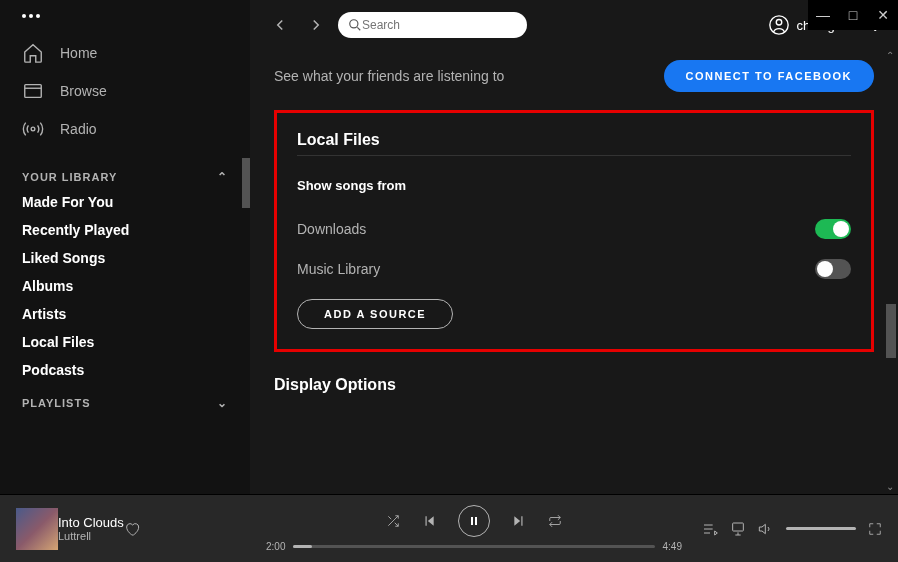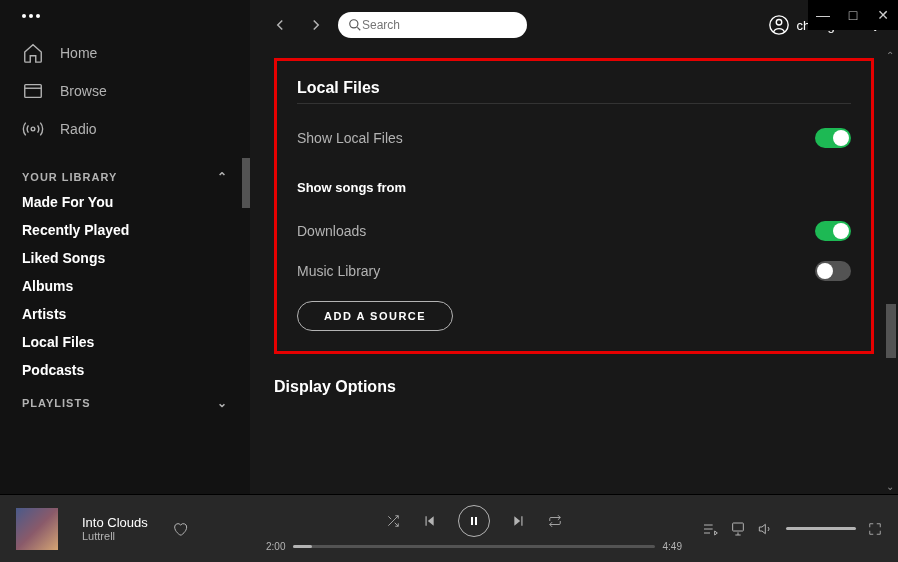--- a/index.html
+++ b/index.html
@@ -39,21 +39,21 @@
 .setting-row span{color:#b3b3b3;font-size:14px}
 .toggle{width:36px;height:20px;border-radius:10px;position:relative;cursor:pointer}
 .toggle.on{background:#1db954}
 .toggle.off{background:#535353}
 .toggle::after{content:"";position:absolute;width:16px;height:16px;background:#fff;border-radius:50%;top:2px}
 .toggle.on::after{right:2px}
 .toggle.off::after{left:2px}
 .pill-btn{border:1px solid #b3b3b3;background:transparent;color:#fff;padding:8px 26px;border-radius:20px;font-size:11px;letter-spacing:1.5px;font-weight:700;cursor:pointer;margin-top:10px}
 .display-opt{font-size:16px;font-weight:700;margin-top:24px}
 .player{position:absolute;bottom:0;left:0;right:0;height:68px;background:#282828;display:flex;align-items:center;padding:0 16px;border-top:1px solid #000}
-.np{display:flex;align-items:center;gap:24px;width:250px}
+.np{display:flex;align-items:center;gap:0;width:250px}
 .art{width:42px;height:42px;background:linear-gradient(135deg,#4a5a8a,#8a5a6a,#d4a574)}
 .track{font-size:13px;color:#fff}
 .artist{font-size:11px;color:#b3b3b3}
 .heart{color:#b3b3b3;cursor:pointer}
 .ctrls{flex:1;display:flex;flex-direction:column;align-items:center;gap:4px}
 .ctrl-btns{display:flex;align-items:center;gap:22px}
 .ctrl-btns>*{cursor:pointer;color:#b3b3b3}
 .playbtn{width:32px;height:32px;border:1px solid #b3b3b3;border-radius:50%;display:flex;align-items:center;justify-content:center;color:#fff}
 .progress{display:flex;align-items:center;gap:8px;width:100%;max-width:420px}
 .time{font-size:10px;color:#b3b3b3}
@@ -157,28 +157,28 @@
               <circle cx="12" cy="9" r="3"></circle>
               <path d="M6 20c1-3 4-4 6-4s5 1 6 4"></path>
             </svg>
           <span>chloegibbs</span>
         </div>
         <span style="cursor:pointer">⌄</span>
       </div>
     </div>
 
     <div class="content">
+      <div class="row">
+        <span class="row-text">See what your friends are listening to</span>
+        <button class="fb-btn">CONNECT TO FACEBOOK</button>
+      </div>
 
       <div class="redbox">
         <div class="sec-title">Local Files</div>
         <hr class="sep">
-        <div class="setting-row">
-          <span>Show Local Files</span>
-          <div class="toggle on"></div>
-        </div>
         <div class="sub-title">Show songs from</div>
         <div class="setting-row">
           <span>Downloads</span>
           <div class="toggle on"></div>
         </div>
         <div class="setting-row">
           <span>Music Library</span>
           <div class="toggle off"></div>
         </div>
         <button class="pill-btn">ADD A SOURCE</button>

